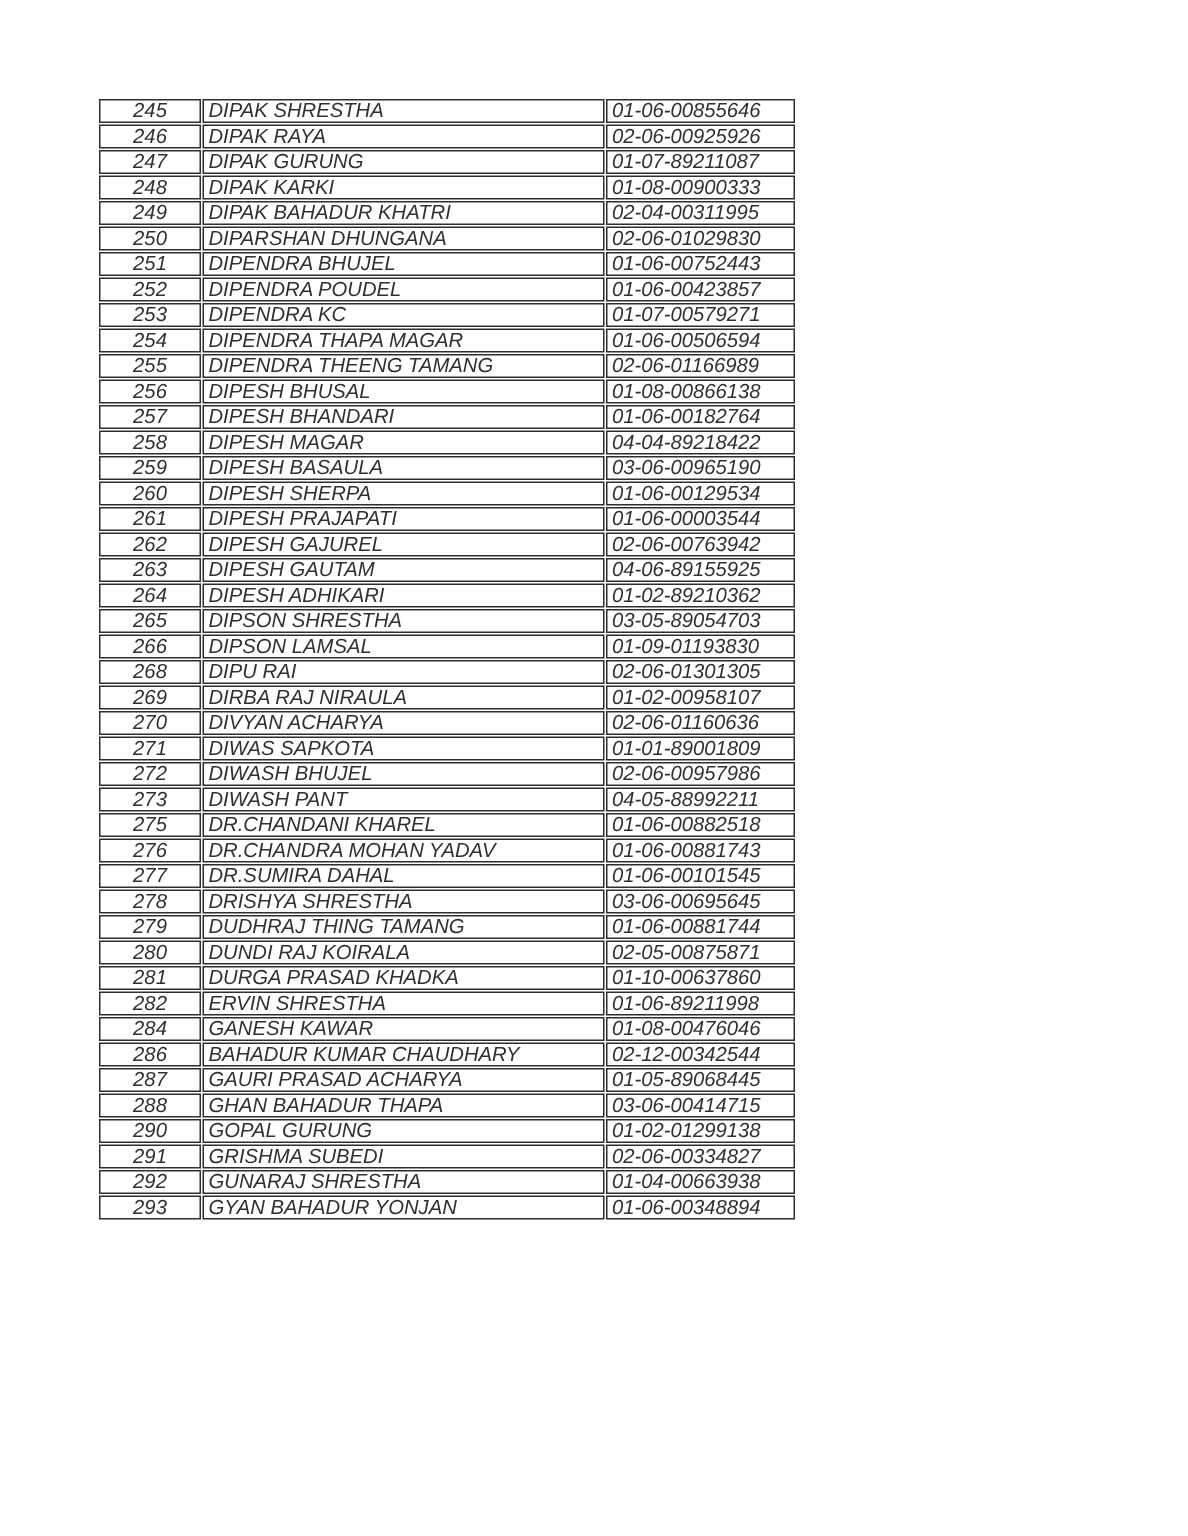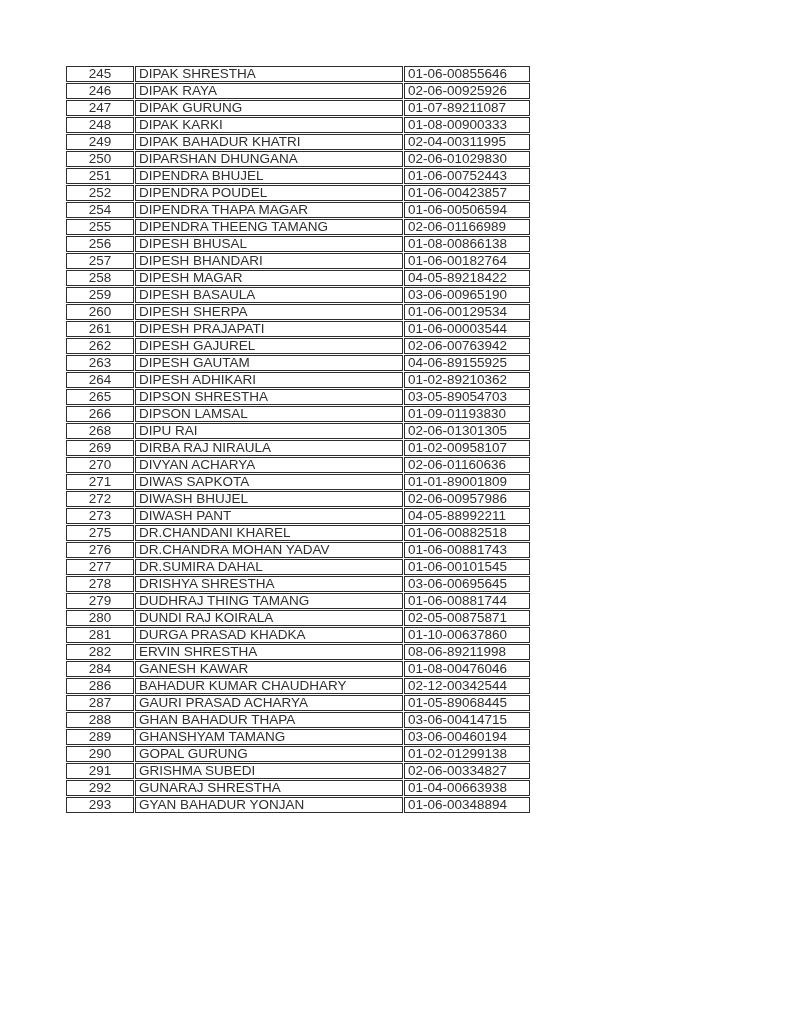--- a/index.html
+++ b/index.html
@@ -17,20 +17,21 @@
     background: var(--page-bg, #ffffff);
     overflow: hidden;
   }
   table.roster {
     position: absolute;
     left: 65px;
     top: 65px;
     border-collapse: separate;
     border-spacing: 1px;
     table-layout: fixed;
+    font-style: italic;
   }
   table.roster td {
     border: 1px solid var(--border-color, #2e2e2e);
     height: 14px;
     padding: 0 3px;
     font-size: 13.5px;
     line-height: 14px;
     color: var(--text-color, #303030);
     white-space: nowrap;
     overflow: hidden;
@@ -91,20 +92,25 @@
     <td class="c-serial">251</td>
     <td class="c-name">DIPENDRA BHUJEL</td>
     <td class="c-id">01-06-00752443</td>
   </tr>
         <tr>
     <td class="c-serial">252</td>
     <td class="c-name">DIPENDRA POUDEL</td>
     <td class="c-id">01-06-00423857</td>
   </tr>
         <tr>
+    <td class="c-serial">253</td>
+    <td class="c-name">DIPENDRA KC</td>
+    <td class="c-id">01-07-00579271</td>
+  </tr>
+        <tr>
     <td class="c-serial">254</td>
     <td class="c-name">DIPENDRA THAPA MAGAR</td>
     <td class="c-id">01-06-00506594</td>
   </tr>
         <tr>
     <td class="c-serial">255</td>
     <td class="c-name">DIPENDRA THEENG TAMANG</td>
     <td class="c-id">02-06-01166989</td>
   </tr>
         <tr>
@@ -113,21 +119,21 @@
     <td class="c-id">01-08-00866138</td>
   </tr>
         <tr>
     <td class="c-serial">257</td>
     <td class="c-name">DIPESH BHANDARI</td>
     <td class="c-id">01-06-00182764</td>
   </tr>
         <tr>
     <td class="c-serial">258</td>
     <td class="c-name">DIPESH MAGAR</td>
-    <td class="c-id">04-05-89218422</td>
+    <td class="c-id">04-04-89218422</td>
   </tr>
         <tr>
     <td class="c-serial">259</td>
     <td class="c-name">DIPESH BASAULA</td>
     <td class="c-id">03-06-00965190</td>
   </tr>
         <tr>
     <td class="c-serial">260</td>
     <td class="c-name">DIPESH SHERPA</td>
     <td class="c-id">01-06-00129534</td>
@@ -223,46 +229,41 @@
     <td class="c-id">02-05-00875871</td>
   </tr>
         <tr>
     <td class="c-serial">281</td>
     <td class="c-name">DURGA PRASAD KHADKA</td>
     <td class="c-id">01-10-00637860</td>
   </tr>
         <tr>
     <td class="c-serial">282</td>
     <td class="c-name">ERVIN SHRESTHA</td>
-    <td class="c-id">08-06-89211998</td>
+    <td class="c-id">01-06-89211998</td>
   </tr>
         <tr>
     <td class="c-serial">284</td>
     <td class="c-name">GANESH KAWAR</td>
     <td class="c-id">01-08-00476046</td>
   </tr>
         <tr>
     <td class="c-serial">286</td>
     <td class="c-name">BAHADUR KUMAR CHAUDHARY</td>
     <td class="c-id">02-12-00342544</td>
   </tr>
         <tr>
     <td class="c-serial">287</td>
     <td class="c-name">GAURI PRASAD ACHARYA</td>
     <td class="c-id">01-05-89068445</td>
   </tr>
         <tr>
     <td class="c-serial">288</td>
     <td class="c-name">GHAN BAHADUR THAPA</td>
     <td class="c-id">03-06-00414715</td>
-  </tr>
-        <tr>
-    <td class="c-serial">289</td>
-    <td class="c-name">GHANSHYAM TAMANG</td>
-    <td class="c-id">03-06-00460194</td>
   </tr>
         <tr>
     <td class="c-serial">290</td>
     <td class="c-name">GOPAL GURUNG</td>
     <td class="c-id">01-02-01299138</td>
   </tr>
         <tr>
     <td class="c-serial">291</td>
     <td class="c-name">GRISHMA SUBEDI</td>
     <td class="c-id">02-06-00334827</td>

